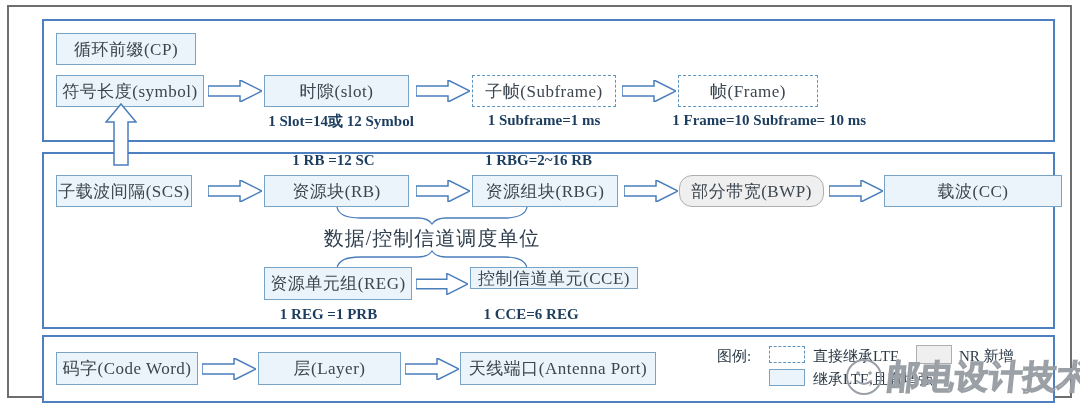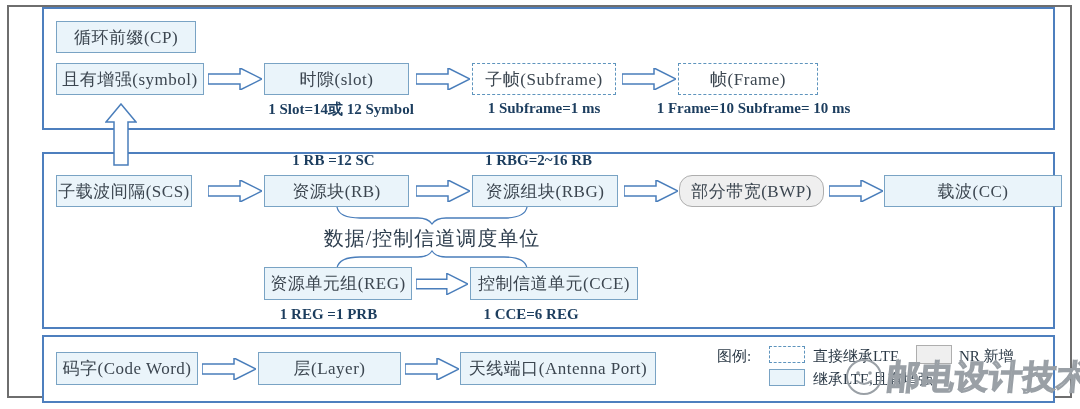--- a/index.html
+++ b/index.html
@@ -1,21 +1,21 @@
 <!DOCTYPE html>
 <html><head>
 <meta charset="utf-8">
 <style>
   html,body{margin:0;padding:0;background:#ffffff;}
   body{width:1080px;height:409px;position:relative;overflow:hidden;
        font-family:"Liberation Serif","DejaVu Serif",serif;}
   .frame{position:absolute;left:7px;top:5px;width:1061px;height:389px;
          border:2px solid #6e6e6e;background:#ffffff;}
   .section{position:absolute;border:2px solid #4e7fbe;background:#ffffff;}
-  #sec-time{left:33px;top:0;width:1009px;height:119px;}
+  #sec-time{left:33px;top:12px;width:1009px;height:119px;}
   #sec-freq{left:33px;top:145px;width:1009px;height:173px;}
   #sec-space{left:33px;top:328px;width:1009px;height:64px;}
   .box{position:absolute;display:flex;align-items:center;justify-content:center;
        font-size:17px;color:#3c4650;letter-spacing:0.5px;white-space:nowrap;
        background:#eaf4fa;border:1px solid #79a3c4;box-sizing:border-box;z-index:3;}
   .box.dashed{background:#ffffff;border:1px dashed #5e94bd;}
   .box.nrnew{background:#efefef;border:1px solid #aeaeae;}
   .ann{position:absolute;font-size:15px;font-weight:bold;color:#1c3d5e;
        text-align:center;white-space:nowrap;z-index:2;}
   .arrow{position:absolute;z-index:4;}
@@ -33,36 +33,36 @@
        -webkit-text-stroke:1.3px #9aa0a6;transform:skewX(-6deg);white-space:nowrap;
        line-height:1;}
 </style>
 </head>
 <body>
 
 <div class="frame">
 
   <div class="section" id="sec-time">
     <div class="box" style="left:12px;top:12px;width:140px;height:32px;">循环前缀(CP)</div>
-    <div class="box" style="left:12px;top:54px;width:148px;height:32px;">且有增强(symbol)</div>
+    <div class="box" style="left:12px;top:54px;width:148px;height:32px;">符号长度(symbol)</div>
     <svg class="arrow" style="left:164px;top:59px;" width="54" height="22" viewBox="0 0 54 22">
       <polygon points="0,6 32,6 32,0 54,11 32,22 32,16 0,16" fill="#ffffff" stroke="#4a7ebb" stroke-width="1.5"></polygon>
     </svg>
     <div class="box" style="left:220px;top:54px;width:145px;height:32px;">时隙(slot)</div>
     <div class="ann" style="left:197px;top:91px;width:200px;">1 Slot=14或 12 Symbol</div>
     <svg class="arrow" style="left:372px;top:59px;" width="54" height="22" viewBox="0 0 54 22">
       <polygon points="0,6 32,6 32,0 54,11 32,22 32,16 0,16" fill="#ffffff" stroke="#4a7ebb" stroke-width="1.5"></polygon>
     </svg>
     <div class="box dashed" style="left:428px;top:54px;width:144px;height:32px;">子帧(Subframe)</div>
     <div class="ann" style="left:425px;top:91px;width:150px;">1 Subframe=1 ms</div>
     <svg class="arrow" style="left:578px;top:59px;" width="54" height="22" viewBox="0 0 54 22">
       <polygon points="0,6 32,6 32,0 54,11 32,22 32,16 0,16" fill="#ffffff" stroke="#4a7ebb" stroke-width="1.5"></polygon>
     </svg>
     <div class="box dashed" style="left:634px;top:54px;width:140px;height:32px;">帧(Frame)</div>
-    <div class="ann" style="left:597px;top:91px;width:225px;">1 Frame=10 Subframe= 10 ms</div>
+    <div class="ann" style="left:597px;top:91px;width:225px;text-align:right;">1 Frame=10 Subframe= 10 ms</div>
   </div>
 
   <svg class="arrow" style="left:96px;top:96px;z-index:5;" width="32" height="63" viewBox="0 0 32 63">
     <polygon points="16,1 1,19 9,19 9,62 23,62 23,19 31,19" fill="#ffffff" stroke="#4a7ebb" stroke-width="1.5"></polygon>
   </svg>
 
   <div class="section" id="sec-freq">
     <div class="box" style="left:12px;top:21px;width:136px;height:32px;">子载波间隔(SCS)</div>
     <svg class="arrow" style="left:164px;top:26px;" width="54" height="22" viewBox="0 0 54 22">
       <polygon points="0,6 32,6 32,0 54,11 32,22 32,16 0,16" fill="#ffffff" stroke="#4a7ebb" stroke-width="1.5"></polygon>
@@ -88,21 +88,21 @@
     </svg>
     <div class="bracetxt" style="left:247px;top:71px;width:282px;">数据/控制信道调度单位</div>
     <svg class="brace" style="left:292px;top:96px;" width="192" height="19" viewBox="0 0 192 19">
       <path d="M1,18 Q3,7 24,7 L82,7 Q92,7 96,1 Q100,7 110,7 L168,7 Q189,7 191,18" fill="none" stroke="#4a7ebb" stroke-width="1.3"></path>
     </svg>
 
     <div class="box" style="left:220px;top:113px;width:148px;height:33px;">资源单元组(REG)</div>
     <svg class="arrow" style="left:372px;top:119px;" width="52" height="22" viewBox="0 0 54 22">
       <polygon points="0,6 32,6 32,0 54,11 32,22 32,16 0,16" fill="#ffffff" stroke="#4a7ebb" stroke-width="1.5"></polygon>
     </svg>
-    <div class="box" style="left:426px;top:113px;width:168px;height:33px;">控制信道单元(CCE)</div>
+    <div class="box" style="left:426px;top:113px;width:168px;height:22px;">控制信道单元(CCE)</div>
     <div class="ann" style="left:197px;top:152px;width:175px;font-family:Liberation Serif, serif;">1 REG =1 PRB</div>
     <div class="ann" style="left:397px;top:152px;width:180px;">1 CCE=6 REG</div>
   </div>
 
   <div class="section" id="sec-space">
     <div class="box" style="left:12px;top:15px;width:142px;height:33px;">码字(Code Word)</div>
     <svg class="arrow" style="left:158px;top:21px;" width="54" height="22" viewBox="0 0 54 22">
       <polygon points="0,6 32,6 32,0 54,11 32,22 32,16 0,16" fill="#ffffff" stroke="#4a7ebb" stroke-width="1.5"></polygon>
     </svg>
     <div class="box" style="left:214px;top:15px;width:143px;height:33px;">层(Layer)</div>

